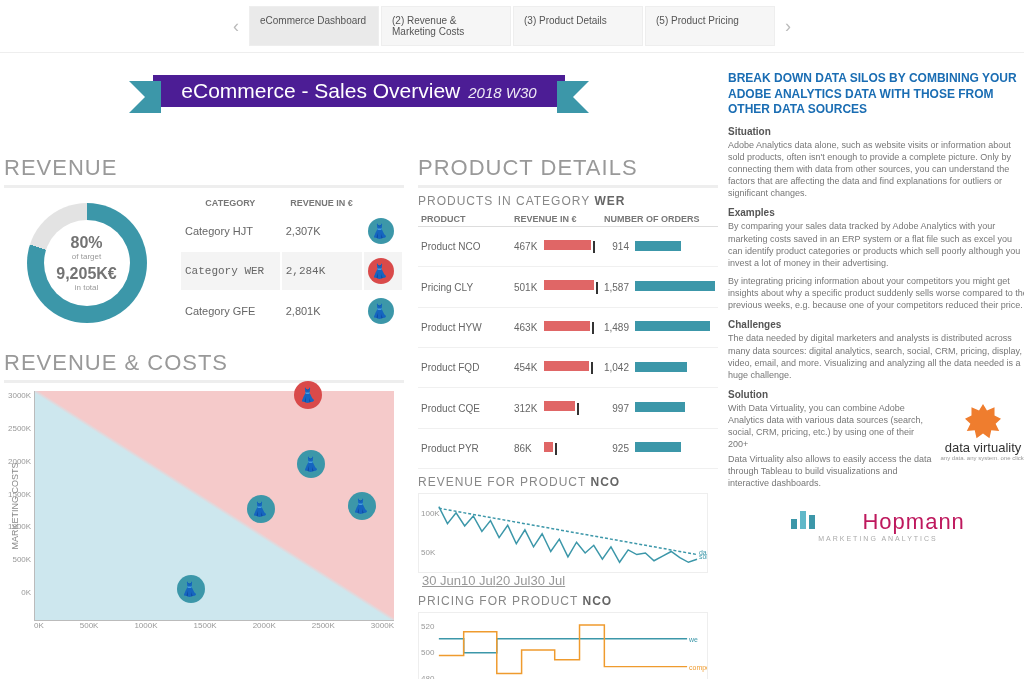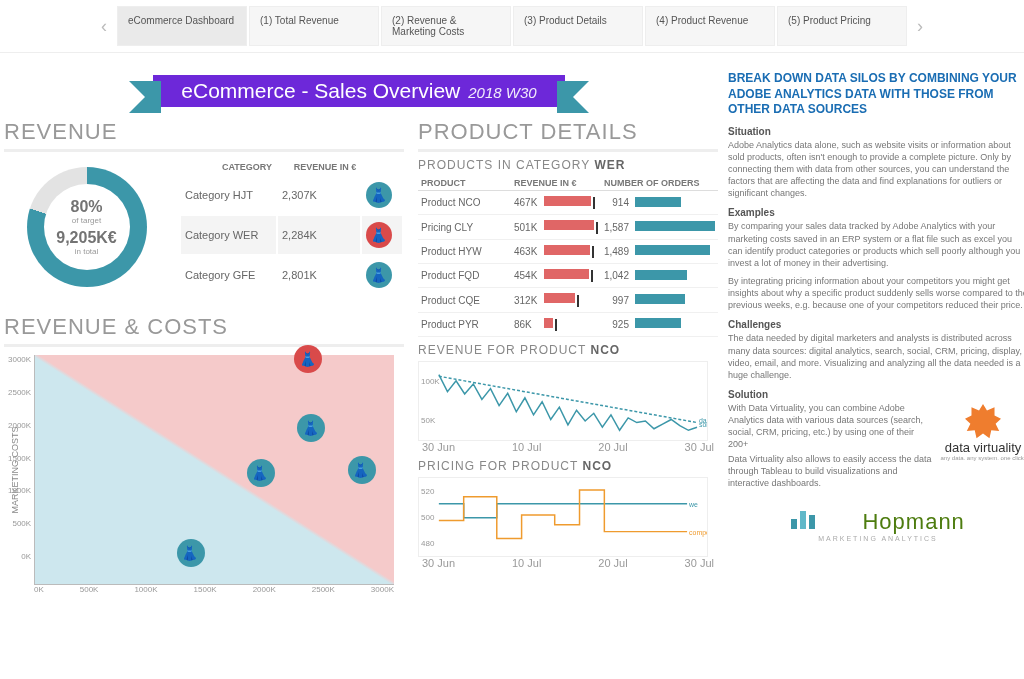--- a/index.html
+++ b/index.html
@@ -2,86 +2,84 @@
 <html><head>
 <meta charset="utf-8">
 <style>
 * { box-sizing: border-box; margin: 0; padding: 0; }
 body { font-family: -apple-system, BlinkMacSystemFont, "Segoe UI", Arial, sans-serif; background: #fff; width: 1024px; height: 679px; overflow: hidden; font-size: 12px; color: #555; }
 .tabs { display: flex; align-items: center; justify-content: center; gap: 2px; padding: 6px 0; background: #fff; border-bottom: 1px solid #eee; }
 .tabs .arrow { color: #bbb; font-size: 18px; padding: 0 8px; cursor: pointer; }
 .tab { width: 130px; padding: 8px 10px; font-size: 10px; color: #555; background: #f6f6f6; border: 1px solid #eee; min-height: 40px; display: flex; align-items: flex-start; }
 .tab.active { background: #eaeaea; }
 .banner-wrap { display:flex; justify-content:center; margin: 22px 0 8px 0; }
-.banner { position: relative; background: #6d28d9; color: #fff; padding: 4px 28px; font-weight: 300; font-size: 21px; display: inline-flex; align-items: baseline; gap: 8px; }
+.banner { position: relative; background: #4c1d95; color: #fff; padding: 4px 28px; font-weight: 300; font-size: 21px; display: inline-flex; align-items: baseline; gap: 8px; }
 .banner::before, .banner::after { content: ""; position: absolute; top: 6px; border: 16px solid #3c97a9; }
 .banner::before { left: -24px; border-left-color: transparent; }
 .banner::after { right: -24px; border-right-color: transparent; }
 .banner .sub { font-size: 15px; font-style: italic; opacity: 0.9; }
-.section-h { font-size: 22px; font-weight: 300; color: #999; letter-spacing: 1px; border-bottom: 3px solid #eee; padding: 4px 0; margin-bottom: 6px; }
+.section-h { font-size: 22px; font-weight: 300; color: #999; letter-spacing: 1px; border-bottom: 3px solid #eee; padding: 4px 0; margin-bottom: 6px; margin-top: 36px; }
 .sub-h { font-size: 12px; color: #888; letter-spacing: 1px; margin: 6px 0 4px 0; }
 .sub-h strong { color: #666; font-weight: 600; }
 
 .revrow { display: grid; grid-template-columns: 165px 1fr; gap: 10px; align-items: center; }
 .donut-wrap { text-align: center; }
 .donut { width: 120px; height: 120px; border-radius: 50%; background: conic-gradient(#3c97a9 0 288deg, #e3e3e3 288deg 360deg); display: flex; align-items: center; justify-content: center; margin: 8px auto; }
 .donut-inner { width: 86px; height: 86px; border-radius: 50%; background: #fff; display: flex; flex-direction: column; align-items: center; justify-content: center; }
 .donut-inner .big { font-size: 16px; font-weight: 600; color: #737373; }
 .donut-inner .sm { font-size: 8px; color: #999; }
 
 .cat-table { width: 100%; }
-.cat-table th { text-align: right; font-size: 9px; color: #777; font-weight: 600; padding: 2px 4px; }
+.cat-table th { text-align: center; font-size: 9px; color: #777; font-weight: 600; padding: 2px 4px; }
 .cat-table td { padding: 6px 4px; font-size: 11px; color: #666; vertical-align: middle; }
-.cat-table tr.hl td { background: #f4f4f4; }
+.cat-table tr.hl td { background: #f4f4f4; font-family: Liberation Mono, monospace; }
 .dress-badge { width: 26px; height: 26px; border-radius: 50%; display: inline-flex; align-items: center; justify-content: center; color: #fff; font-size: 14px; }
 
 .scatter { position: relative; width: 360px; height: 230px; margin: 8px 0 0 30px; border-left: 1px solid #bbb; border-bottom: 1px solid #bbb; }
 .scatter-bg { position: absolute; inset: 0; background: linear-gradient(to top right, #cde7ee 0 49.5%, #f5caca 50.5% 100%); }
 .scatter .pt { position: absolute; width: 28px; height: 28px; border-radius: 50%; display:flex; align-items:center; justify-content:center; color:#fff; font-size: 14px; transform: translate(-50%, 50%); }
 .axis-y { position: absolute; left: 6px; top: 50%; transform: rotate(-90deg) translateX(-50%); font-size: 9px; color:#888; transform-origin: left top; }
 .ticks-x, .ticks-y { position: absolute; font-size: 8px; color: #999; }
 .ticks-x { display: grid; grid-auto-flow: column; justify-content: space-between; left: 30px; width: 360px; }
 .ticks-y { display: grid; justify-items: end; height: 230px; left: 4px; }
 
 .prod-table { width: 100%; border-collapse: collapse; }
 .prod-table th { text-align: left; font-size: 9px; color: #777; font-weight: 600; padding: 2px 3px; border-bottom: 1px solid #ddd; }
-.prod-table td { font-size: 10px; color: #666; padding: 5px 3px; border-bottom: 1px solid #f0f0f0; vertical-align: middle; }
+.prod-table td { font-size: 10px; color: #666; padding: 13px 3px; border-bottom: 1px solid #f0f0f0; vertical-align: middle; }
 .bar { height: 10px; display: inline-block; }
 .bar.red { background: #e06666; }
 .bar.blue { background: #3c97a9; }
 .bar-tick { display:inline-block; width: 2px; height: 12px; background:#333; margin-left: 2px; vertical-align: middle; }
 
 .mini-chart { position: relative; width: 290px; height: 80px; border: 1px solid #eee; margin-top: 4px; }
 .mini-chart svg { position: absolute; inset: 0; }
-.mini-axis { display:flex; justify-content: space-between; font-size: 11px; color:#999; padding: 0 4px; }
+.mini-axis { display:flex; justify-content: flex-start; font-size: 13px; color:#999; padding: 0 4px; text-decoration: underline; }
 .mini-ylabels { position: absolute; left: 2px; top: 0; bottom: 0; display: flex; flex-direction: column; justify-content: space-around; font-size: 8px; color: #999; }
 
 .headline { color: #1a6db3; font-weight: 700; font-size: 12px; line-height: 1.3; margin-bottom: 8px; }
 .side-h { font-size: 10px; font-weight: 700; color: #555; margin-top: 8px; }
 .side-p { font-size: 9px; color: #777; line-height: 1.35; margin: 2px 0; }
 .dvlogo { float: right; width: 90px; text-align: center; margin: 4px 0 4px 6px; }
 .dvlogo .burst { width: 36px; height: 36px; background: #ef7d2e; margin: 0 auto; clip-path: polygon(50% 0,61% 18%,82% 9%,82% 32%,100% 41%,85% 55%,95% 75%,73% 73%,68% 95%,50% 82%,32% 95%,27% 73%,5% 75%,15% 55%,0 41%,18% 32%,18% 9%,39% 18%); }
 .dvlogo .txt { font-size: 13px; font-weight: 300; color: #333; }
 .hopmann { text-align: center; margin-top: 18px; }
 .hopmann .bars { display:inline-flex; gap:3px; align-items:flex-end; margin-right:6px; }
 .hopmann .bars span { width:6px; background:#3c97a9; display:inline-block; }
-.hopmann .name { font-size: 22px; color:#4d7c0f; font-weight:300; letter-spacing:1px;margin-left:38px; }
+.hopmann .name { font-size: 22px; color:#be185d; font-weight:300; letter-spacing:1px;margin-left:38px; }
 .hopmann .tag { display:block; font-size:7px; color:#aaa; letter-spacing:2px; }
 </style>
 </head>
 <body>
 
 <div class="tabs">
   <span class="arrow">‹</span>
   <div id="tab-container" style="display:flex;gap:2px;">
       <div class="tab active">eCommerce Dashboard</div>
-      <div class="tab">(1) Total Revenue</div>
       <div class="tab">(2) Revenue &amp; Marketing Costs</div>
       <div class="tab">(3) Product Details</div>
-      <div class="tab">(4) Product Revenue</div>
       <div class="tab">(5) Product Pricing</div>
     </div>
   <span class="arrow">›</span>
 </div>
 
 <div style="display:grid; grid-template-columns: 710px 300px; gap: 14px; padding: 0 4px;">
   <div>
     <div class="banner-wrap">
       <div class="banner">
         <span>eCommerce - Sales Overview</span>

